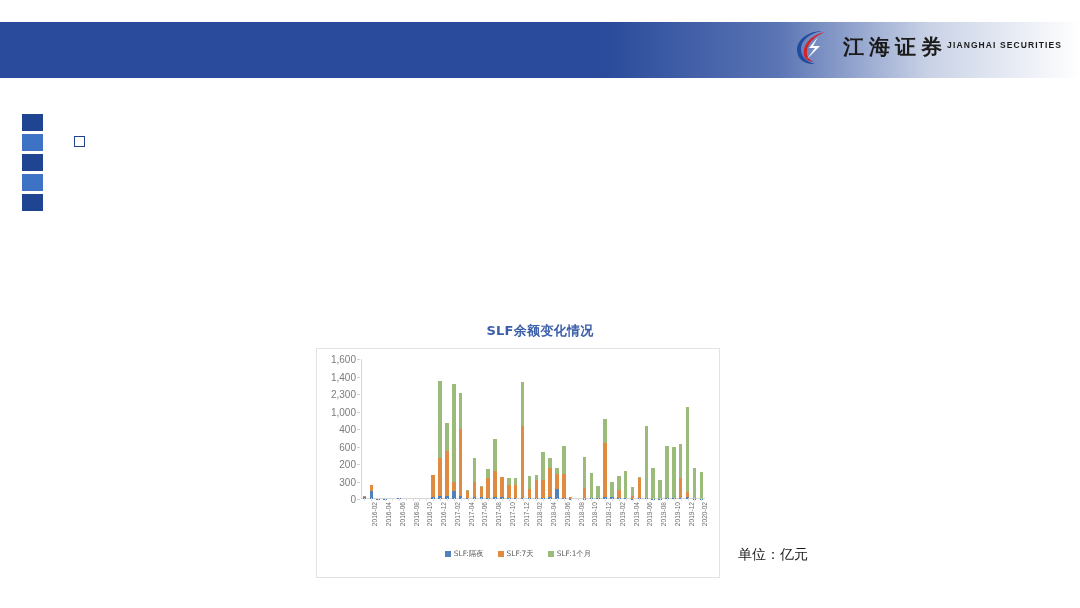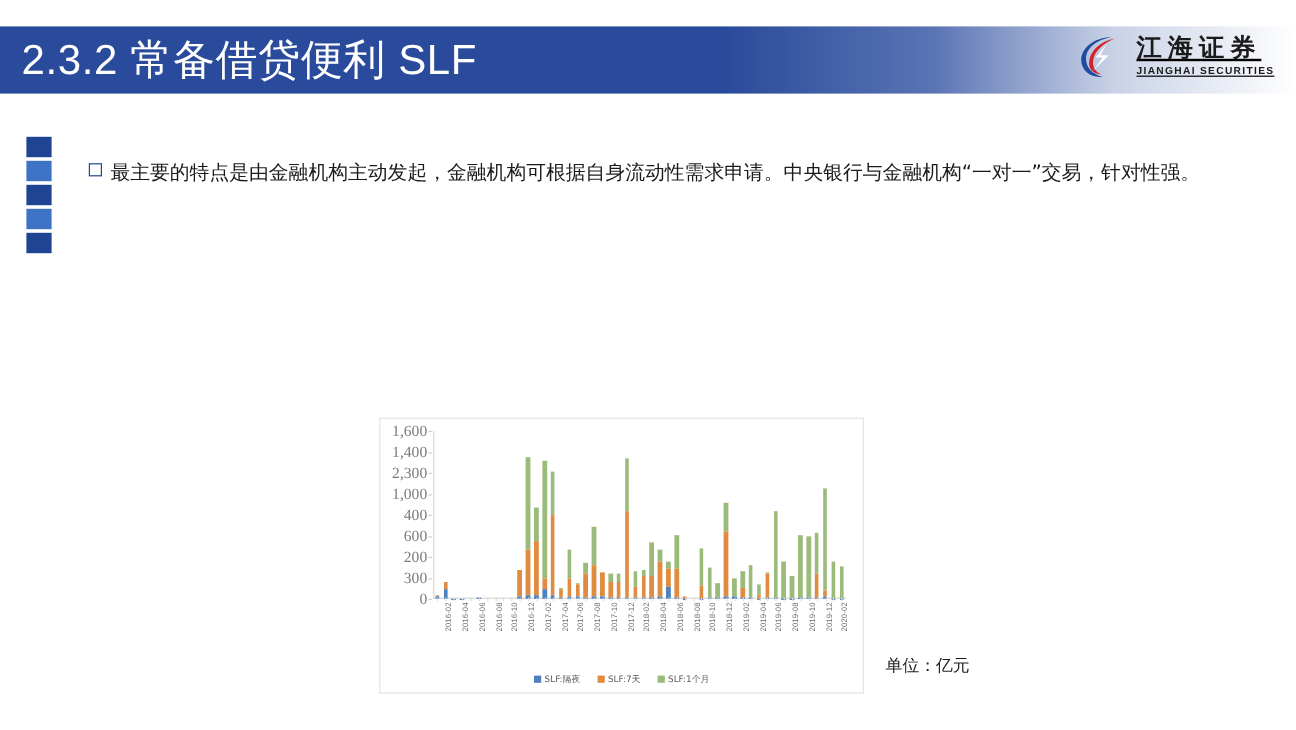--- a/index.html
+++ b/index.html
@@ -22,21 +22,21 @@
     display:flex;align-items:center;
     font-size:35px;color:#ffffff;letter-spacing:.5px;
     font-family:"Liberation Sans","DejaVu Sans",sans-serif;
     white-space:nowrap;
   }
   .logo{
     position:absolute;right:18px;top:26px;
     display:flex;align-items:center;gap:9px;
   }
   .logo-mark{width:42px;height:42px;position:relative;flex:0 0 auto;}
-  .logo-text{display:flex;flex-direction:column;line-height:1;text-decoration:underline;}
+  .logo-text{display:flex;line-height:1;}
   .logo-cn{
     font-size:21px;color:#1b1b1b;letter-spacing:5px;font-weight:bold;
     font-family:"DejaVu Sans",sans-serif;
   }
   .logo-en{
     font-size:8.5px;color:#1b1b1b;letter-spacing:1.1px;margin-top:4px;font-weight:bold;
     font-family:"Liberation Sans",sans-serif;
   }
 
   
@@ -68,22 +68,22 @@
   .chart-frame{
     position:absolute;left:316px;top:348px;width:404px;height:230px;
     border:1px solid #e3e3e3;background:#fff;box-sizing:border-box;
   }
   .plot{
     position:absolute;left:44px;top:10px;width:344px;height:140px;
   }
   .axis-y-label{
     position:absolute;right:100%;margin-right:5px;
     transform:translateY(-50%);
-    font-size:13px;color:#7b7b7b;white-space:nowrap;
-    font-family:Liberation Serif, serif;
+    font-size:10px;color:#7b7b7b;white-space:nowrap;
+    font-family:Liberation Sans, sans-serif;
     margin-left:18px;
   }
   .tick{
     position:absolute;right:100%;margin-right:1px;width:3px;height:1px;background:#d0d0d0;
   }
   .axis-y-line{position:absolute;left:0;top:0;width:1px;height:100%;background:#d6d6d6;}
   .axis-x-line{position:absolute;left:0;bottom:0;width:100%;height:1px;background:#d6d6d6;}
 
   .bars{position:absolute;left:0;top:0;width:100%;height:100%;display:flex;align-items:flex-end;}
   .barcol{flex:1 1 0;height:100%;display:flex;flex-direction:column;justify-content:flex-end;align-items:center;position:relative;}
@@ -102,41 +102,40 @@
   .xlab span{
     position:absolute;left:50%;top:1px;
     transform:rotate(-90deg) translateX(-100%);
     transform-origin:left top;
     font-size:6.6px;color:#6f6f6f;white-space:nowrap;
     font-family:"Liberation Sans",sans-serif;
   }
   .xtickmark{position:absolute;left:50%;top:-3px;width:1px;height:3px;background:#dcdcdc;}
 
   .legend{
-    position:absolute;left:0;top:212px;width:100%;
+    position:absolute;left:0;top:200px;width:100%;
     display:flex;justify-content:center;gap:14px;
     font-size:7.4px;color:#5d5d5d;
     font-family:"DejaVu Sans",sans-serif;
   }
   .legend-item{display:flex;align-items:center;gap:3px;}
   .legend-swatch{width:6px;height:6px;display:inline-block;}
 
   .unit-note{
     position:absolute;left:738px;top:546px;
     font-size:14px;color:#1a1a1a;
     font-family:"DejaVu Sans",sans-serif;
   }
 </style>
 </head>
 <body>
 
 <div class="slide">
 
   <div class="header"></div>
-  <div class="header-title">2.3.2 常备借贷便利 SLF</div>
 
   <div class="logo">
     <span class="logo-mark">
       <svg width="42" height="42" viewBox="0 0 42 42">
         <path d="M33,6 C22,8 14,15 12,23 C10,31 15,36 22,36 C17,34 14,30 15,24 C16,17 23,10 33,6 Z" fill="#d2232a"></path>
         <path d="M30,5 C16,5 5,14 5,24 C5,33 13,39 23,38 C14,36 9,30 9,23 C9,14 18,7 30,5 Z" fill="#1f4c9e"></path>
         <path d="M26,11 L17,22 L23,22 L15,33 L28,20 L21,20 Z" fill="#ffffff"></path>
       </svg>
     </span>
     <span class="logo-text">
@@ -148,24 +147,25 @@
   <div class="deco">
     <span class="d"></span>
     <span class="l"></span>
     <span class="d"></span>
     <span class="l"></span>
     <span class="d"></span>
   </div>
 
   <div class="content">
     <p class="para">
-      <span class="bullet"></span><span>最主要的特点是由金融机构主动发起，金融机构可根据自身流动性需求申请。中央银行与金融机构“一对一”交易，针对性强。</span>
+      <span class="bullet"></span>
     </p>
   </div>
 
+  <div class="chart-title">SLF余额变化情况</div>
 
   <div class="chart-frame">
     <div class="plot">
       <div class="axis-y-line"></div>
       <div class="axis-x-line"></div>
       <div id="yticks">
           <div class="axis-y-label" style="top: 140px;">0</div>
           <div class="tick" style="top: 140px;"></div>
           <div class="axis-y-label" style="top: 122.5px;">300</div>
           <div class="tick" style="top: 122.5px;"></div>

